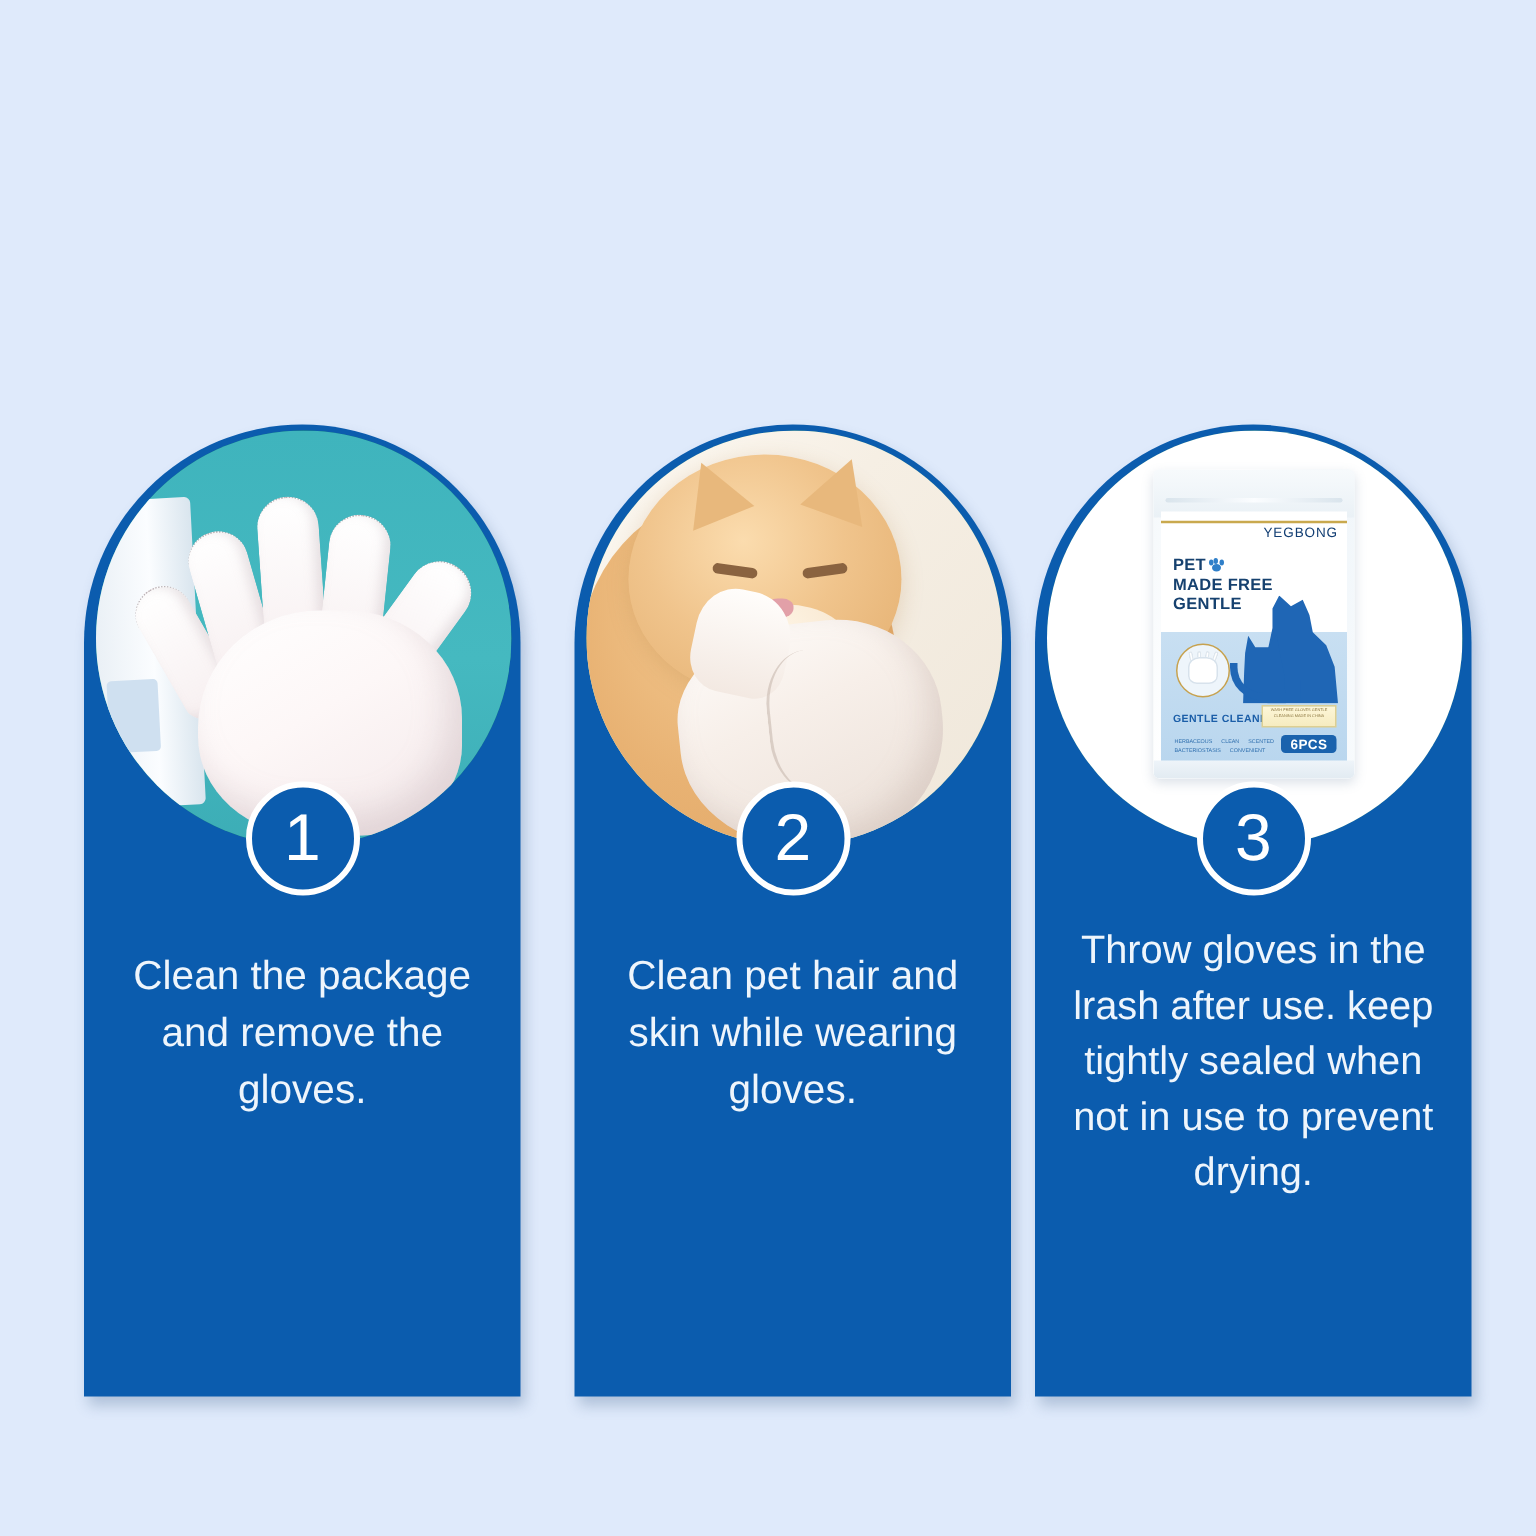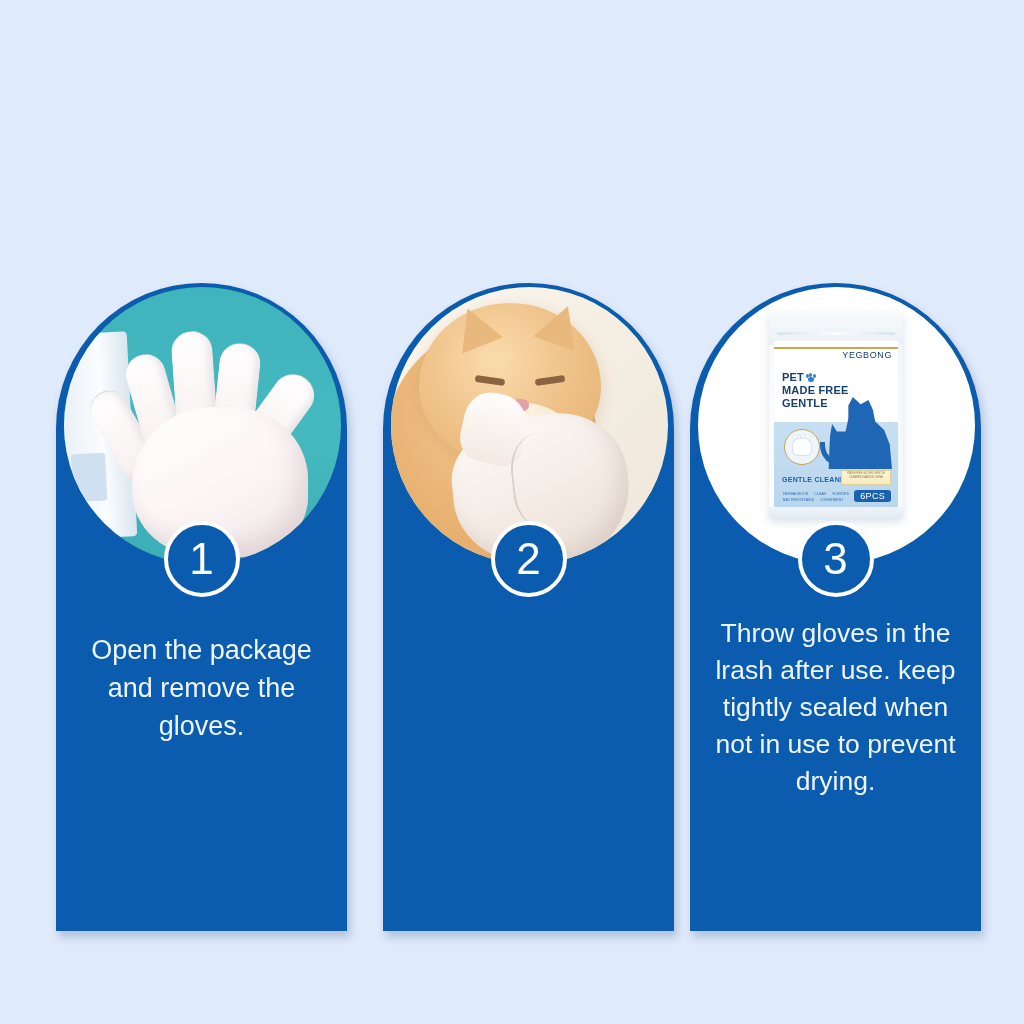--- a/index.html
+++ b/index.html
@@ -310,21 +310,21 @@
     width: 86px;
     display:flex; flex-wrap:wrap; gap:1px 6px;
   }
   .feat span {
     font-size: 3.6px; color:#2f6fae; line-height:5px;
     white-space: nowrap;
   }
   .pcs {
     position:absolute; right: 7px; bottom: 7px;
     background:#1a62ad; color:#ffffff;
-    font-size: 9px; font-weight: normal;
+    font-size: 9px; font-weight: bold;
     padding: 1px 6px; border-radius: 3px;
     letter-spacing: .3px;
   }
   .seal {
     position:absolute; right: 7px; bottom: 24px;
     width: 48px; height: 12px;
     background: linear-gradient(180deg,#fdf6d8,#f6ecc0);
     border: .5px solid #ddcf92;
     font-size: 2.6px; color:#8a7640; text-align:center;
     line-height: 4px; padding-top: 1px; overflow:hidden;
@@ -380,39 +380,40 @@
             <div class="finger f4"></div>
             <div class="finger f3"></div>
             <div class="finger f1"></div>
             <div class="finger f2"></div>
             <div class="finger thumb"></div>
             <div class="palm"></div>
           </div>
         </div>
       </div>
       <div class="num">1</div>
-      <div class="caption">Open the package and remove the gloves.</div>
+      <div class="caption">Clean the package and remove the gloves.</div>
     </div>
 
     <div class="panel p2">
       <div class="media">
         <div class="cat-scene">
           <div class="cat-body"></div>
           <div class="cat-head">
             <div class="ear l"></div>
             <div class="ear r"></div>
             <div class="muzzle"></div>
             <div class="eye l"></div>
             <div class="eye r"></div>
             <div class="nose"></div>
           </div>
           <div class="glove-hand"></div>
         </div>
       </div>
       <div class="num">2</div>
+      <div class="caption">Clean pet hair and skin while wearing gloves.</div>
     </div>
 
     <div class="panel p3">
       <div class="media">
         <div class="pack-scene">
           <div class="package">
             <div class="pack-top"></div>
             <div class="pack-face">
               <div class="brand-band"></div>
               <div class="brand">YEGBONG</div>

